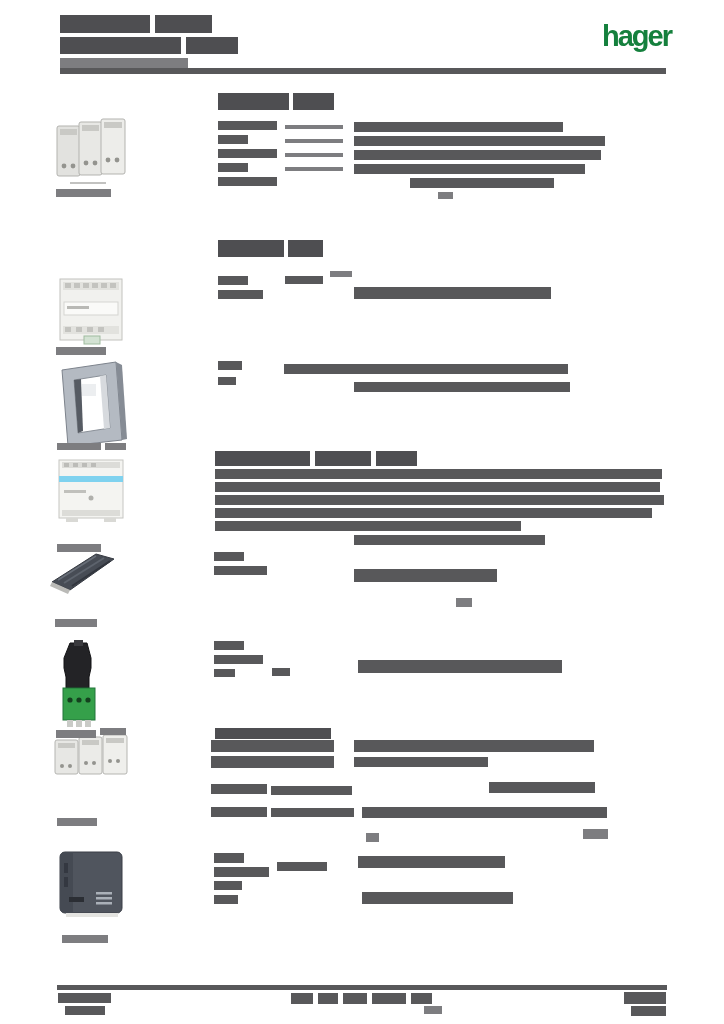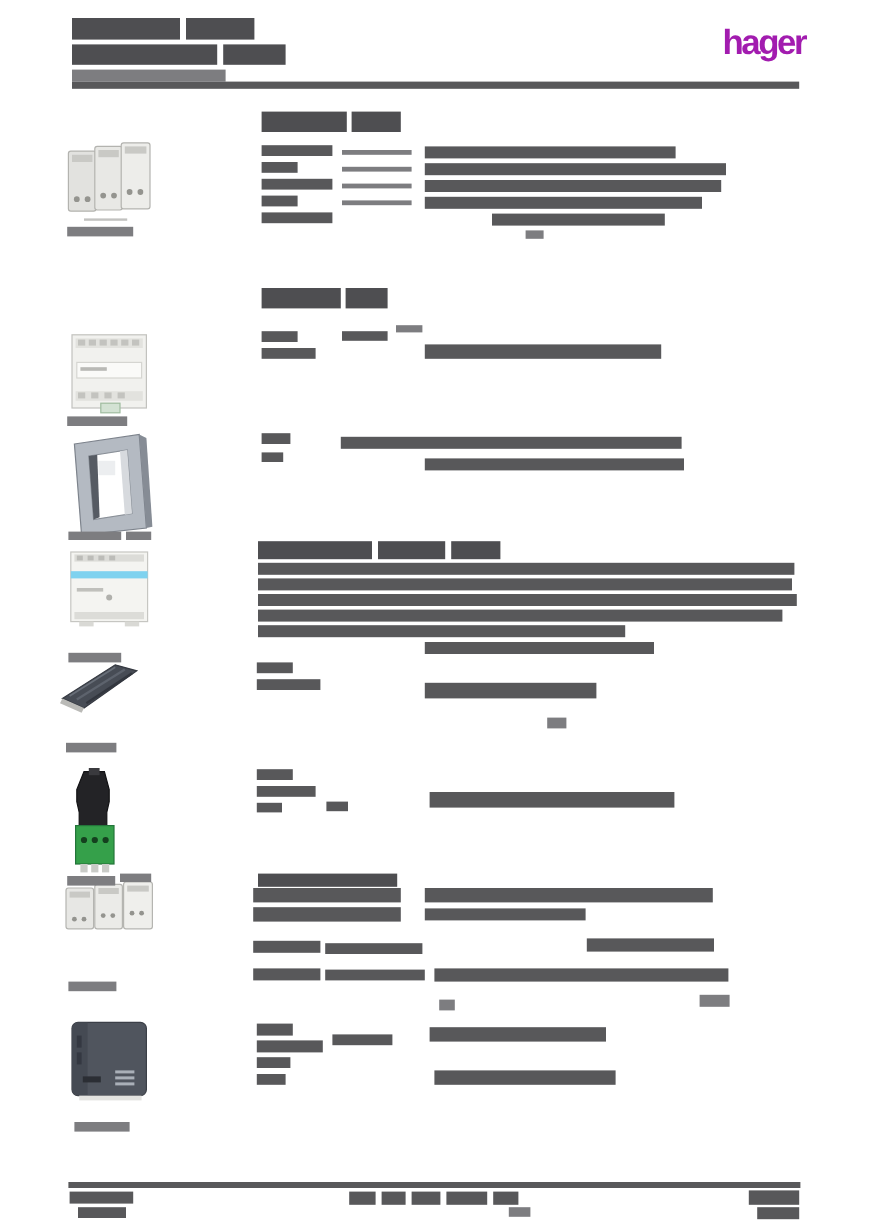--- a/index.html
+++ b/index.html
@@ -17,21 +17,21 @@
     filter: blur(0.4px);
   }
   .photo { position:absolute; }
   svg { display:block; }
 </style>
 </head>
 <body>
 
 <div class="page">
 
-  <div class="logo" style="color: #a21caf;">hager</div>
+  <div class="logo" style="color: #15803d;">hager</div>
 
   <div class="photo" style="left:54px;top:110px;">
     <svg width="74" height="78" viewBox="0 0 74 78">
       <rect x="3" y="16" width="23" height="50" rx="2" fill="#e2e2df" stroke="#b3b3af"></rect>
       <rect x="25" y="12" width="23" height="53" rx="2" fill="#e8e8e5" stroke="#b3b3af"></rect>
       <rect x="47" y="9" width="24" height="55" rx="2" fill="#ededea" stroke="#b3b3af"></rect>
       <rect x="6" y="19" width="17" height="6" fill="#c9c9c5"></rect>
       <rect x="28" y="15" width="17" height="6" fill="#c9c9c5"></rect>
       <rect x="50" y="12" width="18" height="6" fill="#c9c9c5"></rect>
       <circle cx="10" cy="56" r="2.4" fill="#94948f"></circle>

